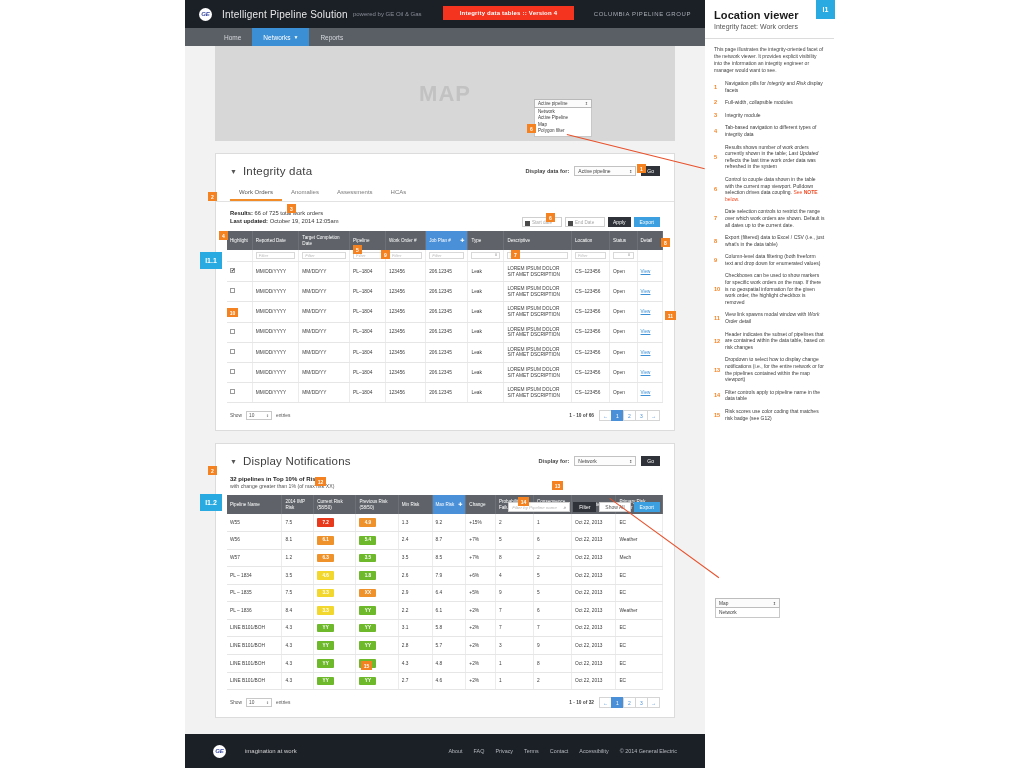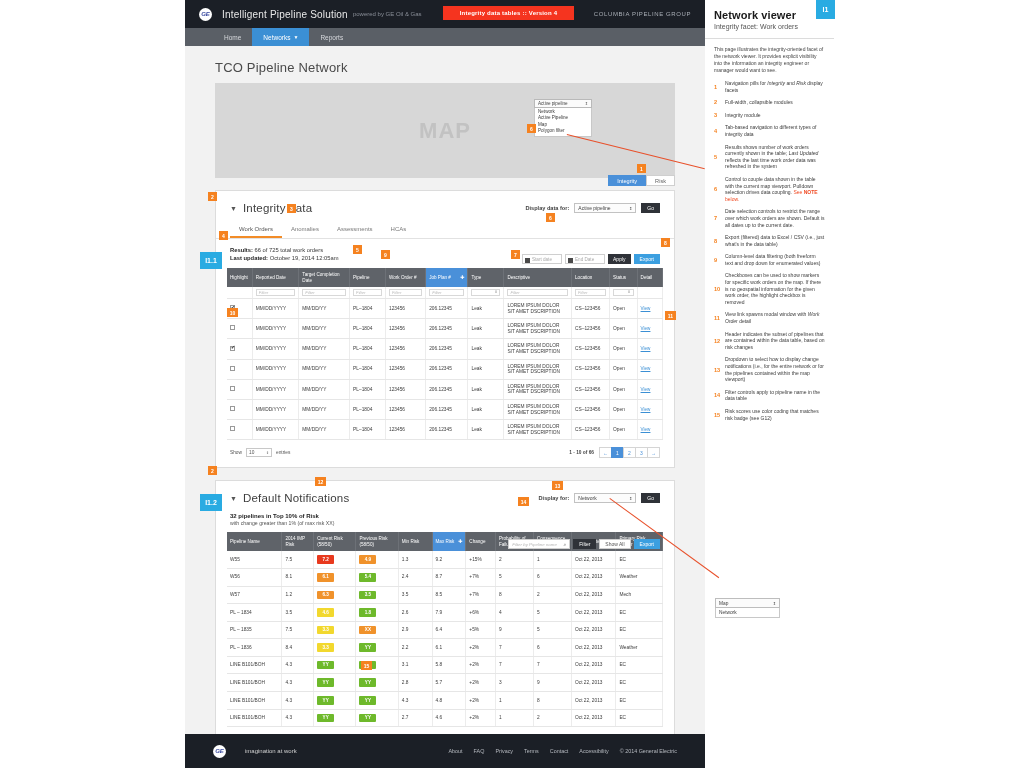--- a/index.html
+++ b/index.html
@@ -187,21 +187,20 @@
       </div>
       <div class="navitem active">
         <span>Networks</span>
         <span class="caret-d">▼</span>
       </div>
       <div class="navitem">
         <span>Reports</span>
       </div>
     </div>
 
-    <div class="pagetitle">TCO Pipeline Network</div>
 
     <div class="map">
       <div class="map-label">MAP</div>
     </div>
 
     <div class="map-dd">
       <div class="sel">
         <span>Active pipeline</span>
         <span class="ar">⇕</span>
       </div>
@@ -431,21 +430,21 @@
           <div class="pgbtn">2</div>
           <div class="pgbtn">3</div>
           <div class="pgbtn">→</div>
         </div>
       </div>
     </div>
 
     <div class="module">
       <div class="mod-head">
         <span class="mod-arrow">▼</span>
-        <span class="mod-title">Default Notifications</span>
+        <span class="mod-title">Display Notifications</span>
         <div class="mod-right">
           <span class="lbl-sm">Display for:</span>
           <div class="sel-ctrl">
             <span>Network</span>
             <span class="ar">⇕</span>
           </div>
           <div class="btn-dark">Go</div>
         </div>
       </div>
 
@@ -685,21 +684,21 @@
 
   <div class="bigtag" style="left:200px;top:252px;width:22px;height:17px">I1.1</div>
   <div class="bigtag" style="left:200px;top:494px;width:22px;height:17px">I1.2</div>
 
   <div class="leader" style="left:567px;top:134px;width:142px;transform:rotate(14deg)"></div>
   <div class="leader" style="left:610px;top:498px;width:135px;transform:rotate(36deg)"></div>
 
   <div class="spec">
     <div class="bigtag tag-i1" style="position:absolute;left:111px;top:0;width:19px;height:19px">I1</div>
     <div class="spec-head">
-      <div class="spec-title">Network viewer</div>
+      <div class="spec-title">Location viewer</div>
       <div class="spec-sub">Integrity facet: Work orders</div>
     </div>
     <div class="spec-intro">This page illustrates the integrity-oriented facet of the network viewer. It provides explicit visibility into the information an integrity engineer or manager would want to see.</div>
     <div class="spec-list">
         <div class="spec-item">
           <div class="spec-num">1</div>
           <div class="spec-txt">Navigation pills for <i>Integrity</i> and <i>Risk</i> display facets</div>
         </div>
         <div class="spec-item">
           <div class="spec-num">2</div>

